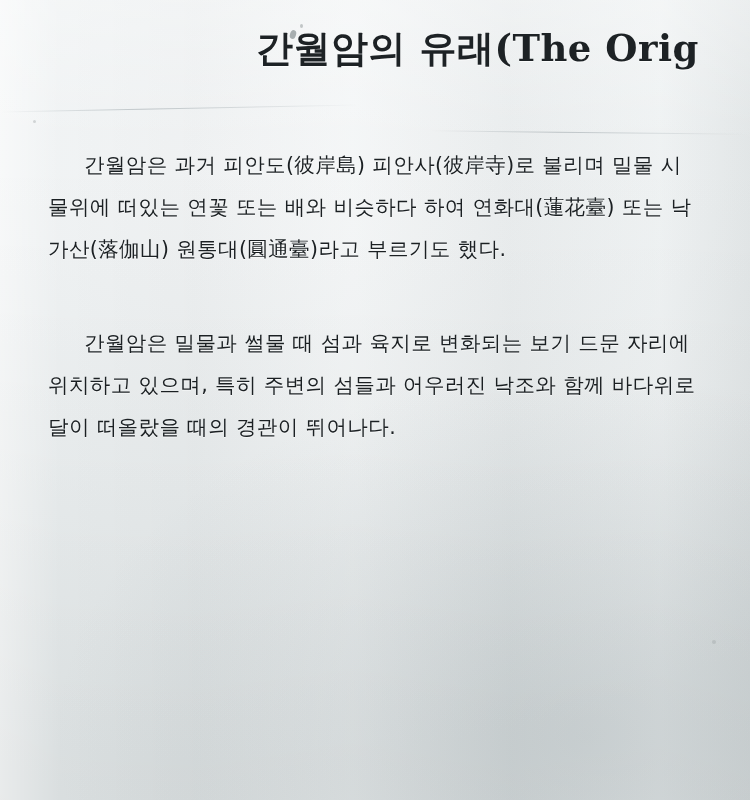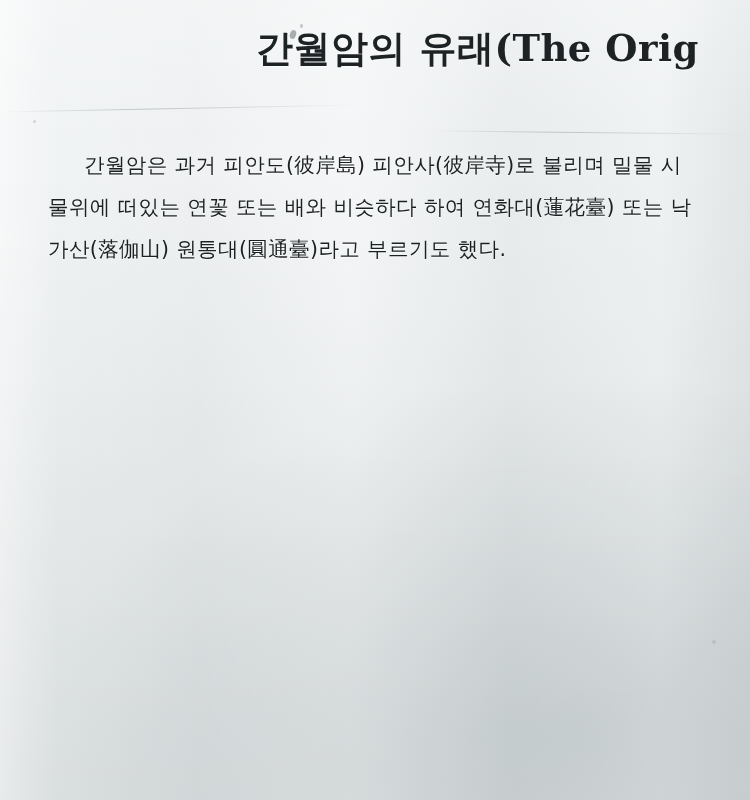--- a/index.html
+++ b/index.html
@@ -129,16 +129,17 @@
   <div class="speck s2"></div>
   <div class="speck s3"></div>
   <div class="speck s4"></div>
 
   <div id="content">
 
     <div id="title">간월암의 유래(The Orig</div>
 
     <div id="body-text">
       <p class="para p1">간월암은 과거 피안도(彼岸島) 피안사(彼岸寺)로 불리며 밀물 시 물위에 떠있는 연꽃 또는 배와 비슷하다 하여 연화대(蓮花臺) 또는 낙가산(落伽山) 원통대(圓通臺)라고 부르기도 했다.</p>
+      <p class="para p3">간월암은 밀물과 썰물 때 섬과 육지로 변화되는 보기 드문 자리에 위치하고 있으며, 특히 주변의 섬들과 어우러진 낙조와 함께 바다위로 달이 떠올랐을 때의 경관이 뛰어나다.</p>
     </div>
 
   </div>
 </div>
 
 </body></html>

